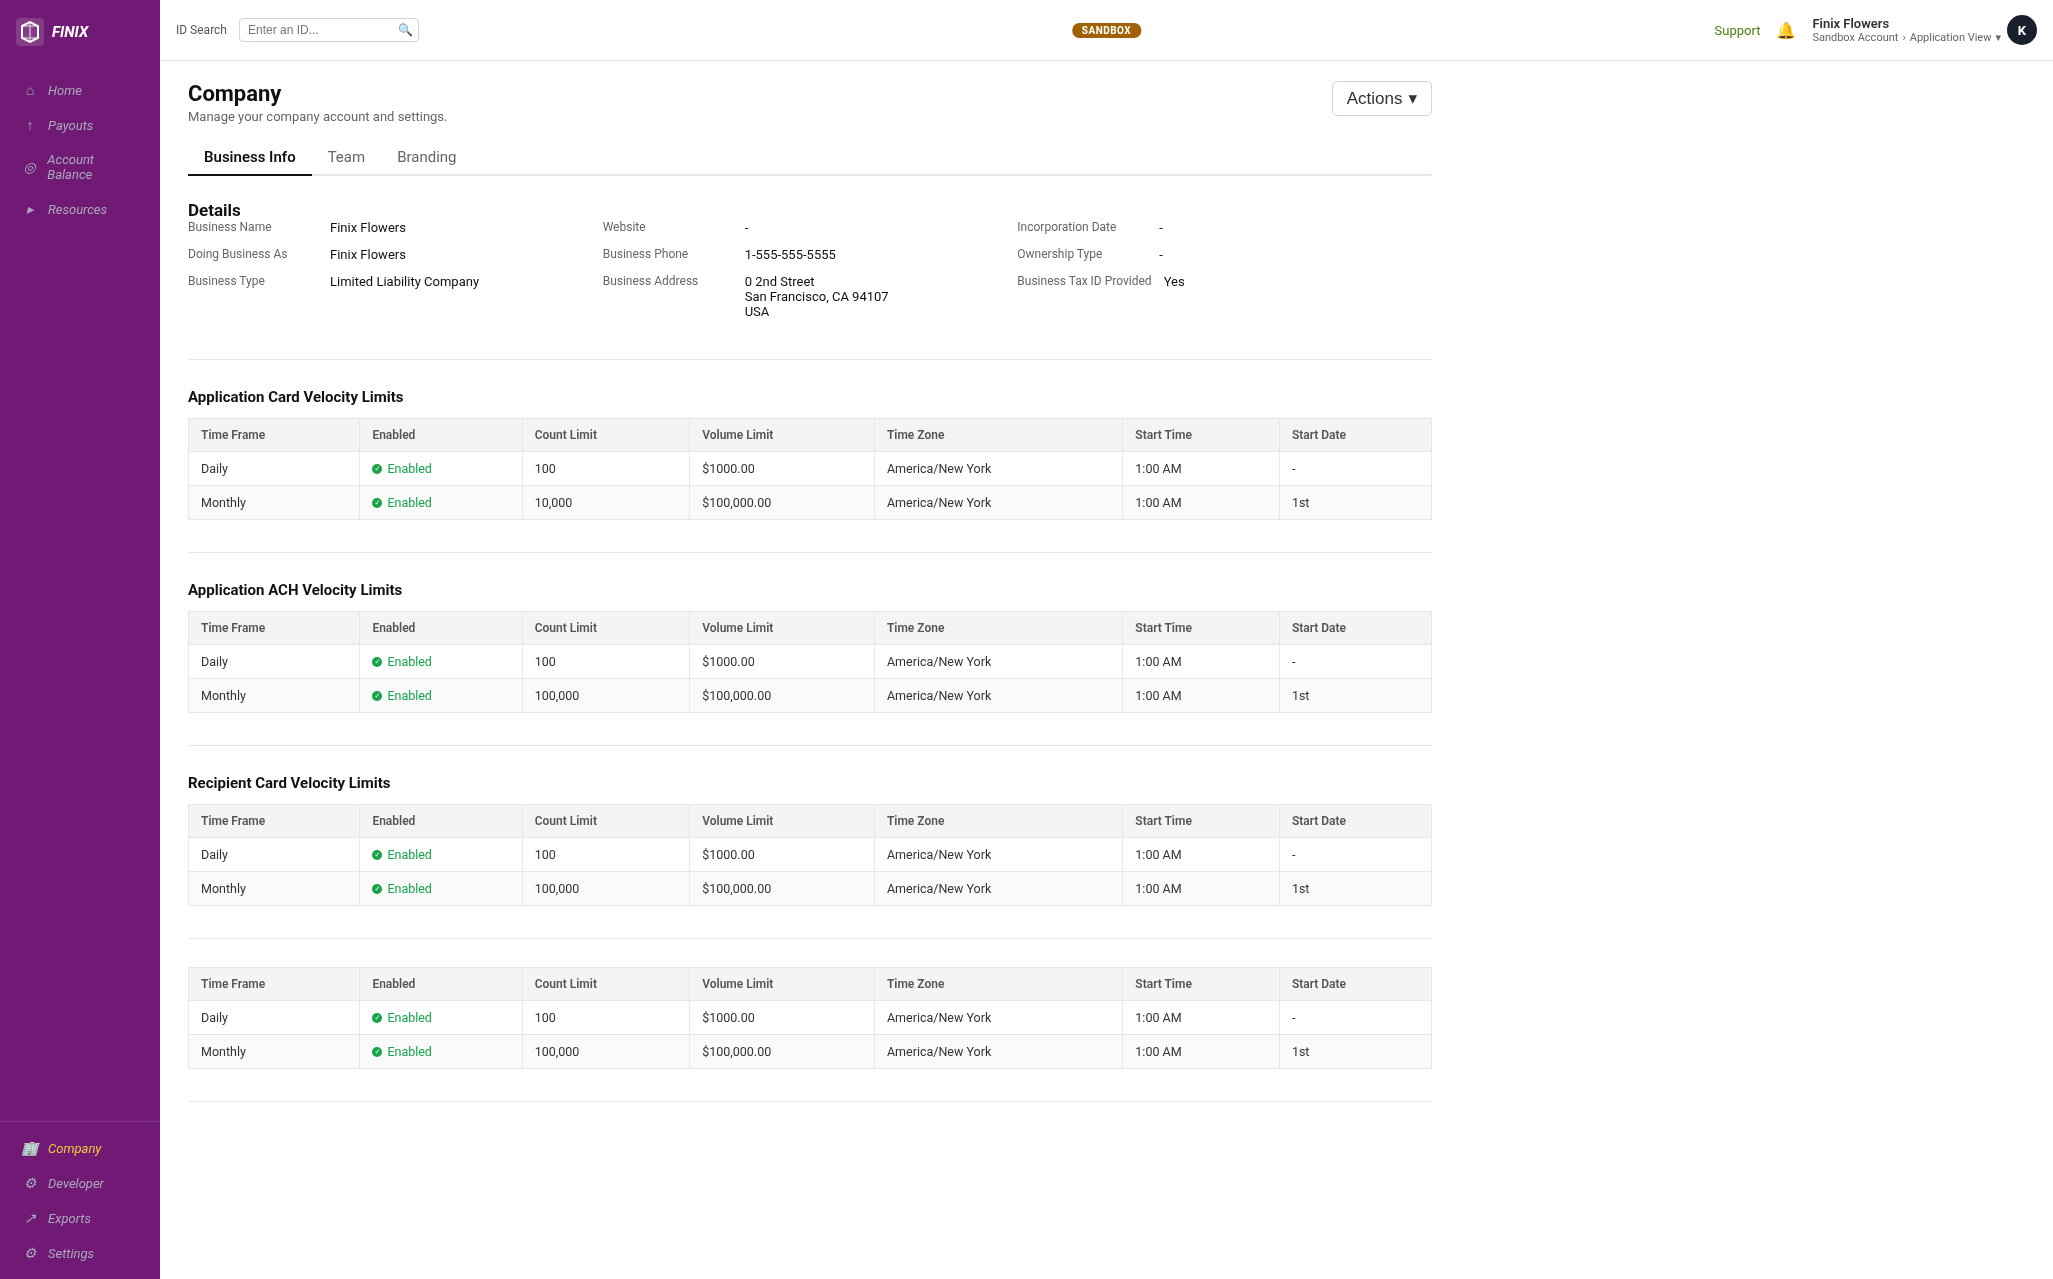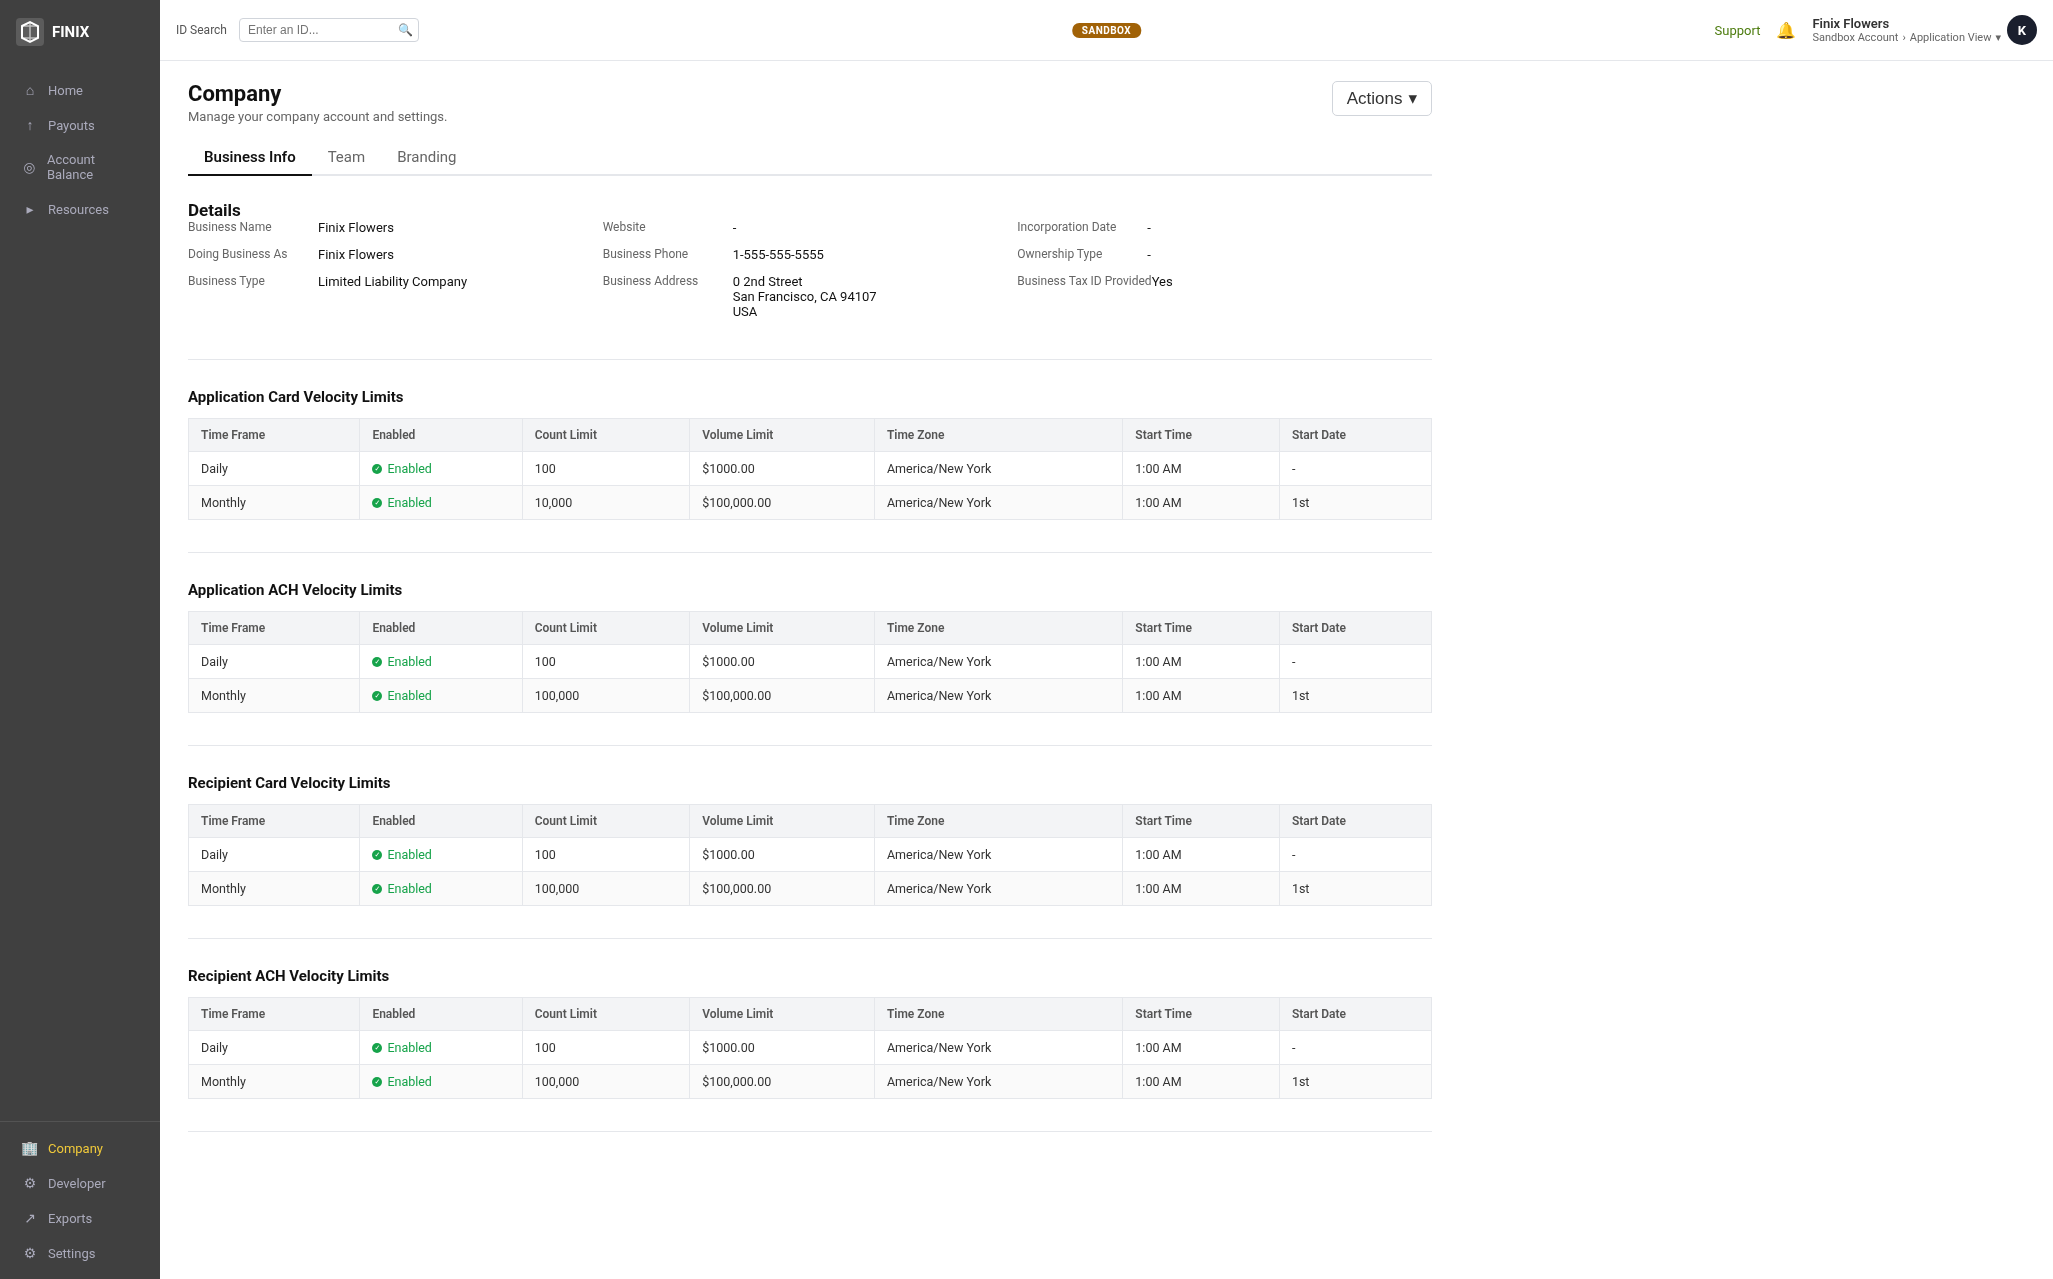--- a/index.html
+++ b/index.html
@@ -1,27 +1,28 @@
 <!DOCTYPE html>
 <html><head>
   <meta charset="utf-8">
   <style>
     * { box-sizing: border-box; margin: 0; padding: 0; }
     body { font-family: -apple-system, BlinkMacSystemFont, 'Segoe UI', Roboto, sans-serif; font-size: 13px; color: #333; display: flex; height: 100vh; overflow: hidden; }
 
     
     #sidebar {
       width: 160px;
-      background: #404040;
+      background: #701a75;
       color: #ccc;
       display: flex;
       flex-direction: column;
       flex-shrink: 0;
       height: 100vh;
       position: relative;
+      font-style: italic;
     }
     #sidebar .logo {
       padding: 18px 16px;
       display: flex;
       align-items: center;
       gap: 8px;
       color: white;
       font-weight: bold;
       font-size: 15px;
     }
@@ -143,21 +144,21 @@
     
     .details-grid {
       display: grid;
       grid-template-columns: 1fr 1fr 1fr;
       gap: 0;
       margin-bottom: 28px;
       border-bottom: 1px solid #e5e7eb;
       padding-bottom: 28px;
     }
     .detail-col { }
-    .detail-row { margin-bottom: 12px; display: flex; }
+    .detail-row { margin-bottom: 12px; display: flex; gap: 12px; }
     .detail-label { font-size: 12px; color: #666; min-width: 130px; }
     .detail-value { font-size: 13px; color: #111; }
 
     
     .velocity-section { margin-bottom: 32px; }
     .velocity-title { font-size: 15px; font-weight: 700; margin-bottom: 12px; color: #111; }
     table { width: 100%; border-collapse: collapse; font-size: 12.5px; }
     thead tr { background: #f3f4f6; }
     th {
       text-align: left;
@@ -451,21 +452,20 @@
                   <td>$100,000.00</td>
                   <td>America/New York</td>
                   <td>1:00 AM</td>
                   <td>1st</td>
                 </tr>
               </tbody>
             </table>
           </div>
           <hr class="divider">
           <div class="velocity-section">
-            <div class="velocity-title">Recipient ACH Velocity Limits</div>
             <table>
               <thead>
                 <tr>
                   <th>Time Frame</th>
                   <th>Enabled</th>
                   <th>Count Limit</th>
                   <th>Volume Limit</th>
                   <th>Time Zone</th>
                   <th>Start Time</th>
                   <th>Start Date</th>

